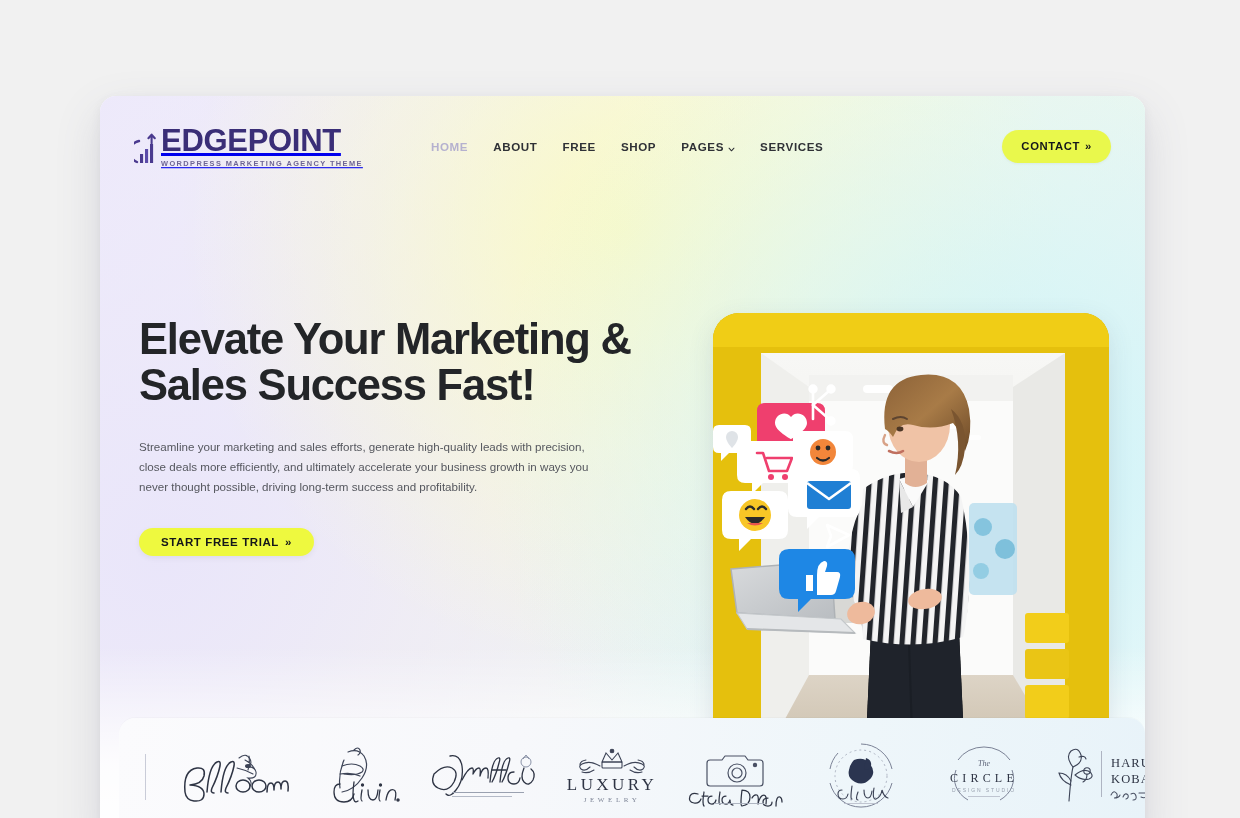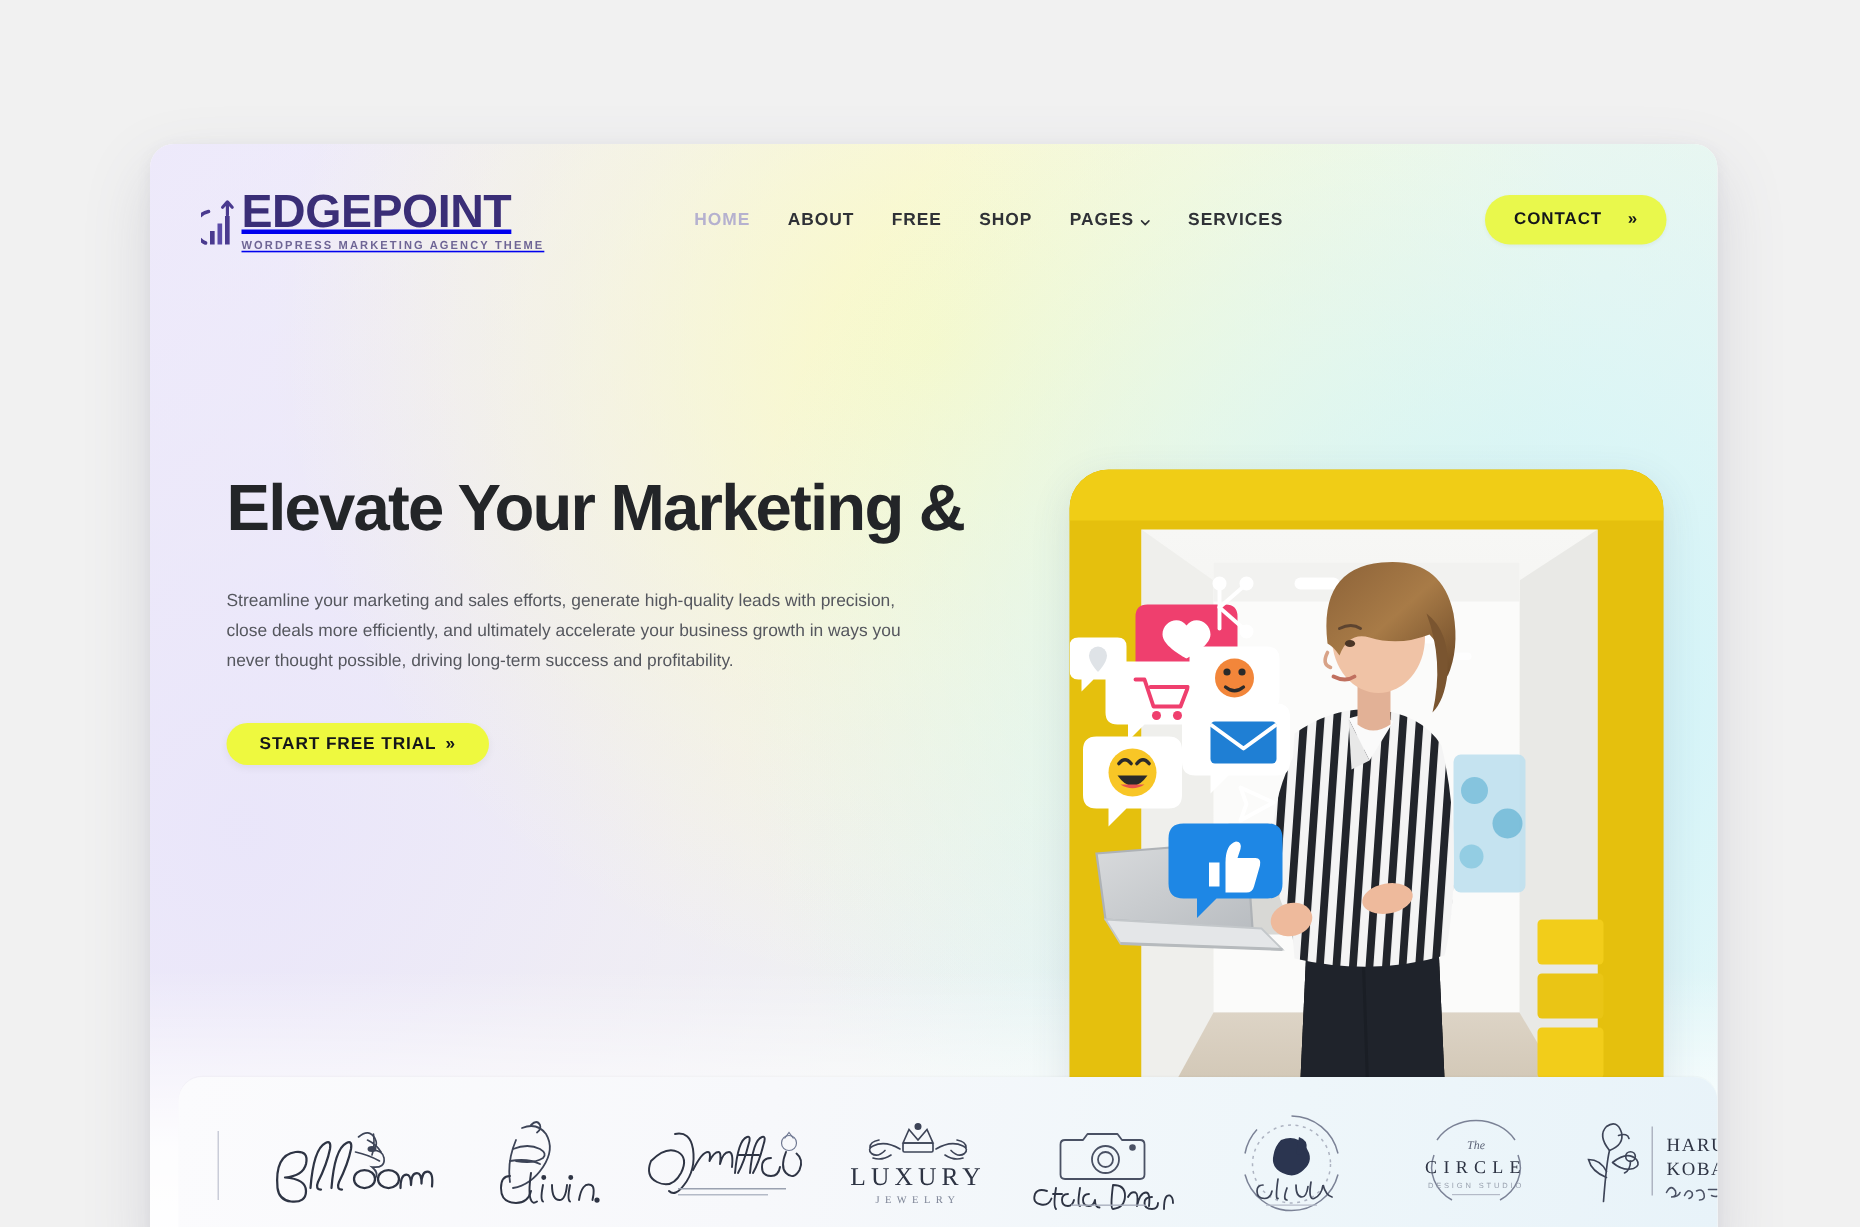--- a/index.html
+++ b/index.html
@@ -51,44 +51,44 @@
     color:#3a2e77; line-height:1; font-family:"Liberation Sans", sans-serif;
   }
   .brand-tag{
     font-size:7.4px; letter-spacing:1.42px; color:#6e6595;
     margin-top:3px; font-weight:700; white-space:nowrap;
     transform:scaleY(1.05);
   }
 
   .main-nav{
     display:flex; align-items:center; gap:25px;
-    margin-left:100px;
+    margin-left:68px;
   }
   .nav-link{
     font-size:11.6px; font-weight:700; letter-spacing:.62px;
     color:#2f3136; text-decoration:none; white-space:nowrap;
     display:flex; align-items:center; gap:4px;
   }
   .nav-link.is-active{ color:#b5b1cf; }
   .chev{ display:inline-block; width:7px; height:7px; position:relative; top:-1px; }
 
   .contact-btn{
     margin-left:auto;
     background:#e9f84c;
     border:none; border-radius:999px;
     height:33px; padding:0 19px;
     font-size:11.3px; font-weight:700; letter-spacing:.62px;
     color:#14161a; cursor:pointer; white-space:nowrap;
-    display:flex; align-items:center; gap:17px;
+    display:flex; align-items:center; gap:5px;
     box-shadow:0 1px 3px rgba(0,0,0,.05);
   }
 
   
   .hero{
-    position:absolute; left:16px; top:100px; right:0; height:530px;
+    position:absolute; left:4px; top:100px; right:0; height:530px;
     z-index:5;
   }
   .hero-copy{ position:absolute; left:35px; top:120px; width:540px; }
   .hero-title{
     font-size:43.5px; line-height:1.06; font-weight:700;
     letter-spacing:-1.2px; color:#232528;
     font-family:"Liberation Sans", sans-serif;
   }
   .hero-sub{
     margin-top:29px;
@@ -191,20 +191,21 @@
       <span>CONTACT</span>
       <span>»</span>
     </button>
   </header>
 
   <section class="hero">
 
     <div class="hero-copy">
       <h1 class="hero-title">
         <span>Elevate Your Marketing &amp;</span><br>
+        <span>Sales Success Fast!</span>
       </h1>
       <p class="hero-sub">Streamline your marketing and sales efforts, generate high-quality leads with precision, close deals more efficiently, and ultimately accelerate your business growth in ways you never thought possible, driving long-term success and profitability.</p>
       <button class="cta-btn">
         <span>START FREE TRIAL</span>
         <span>»</span>
       </button>
     </div>
 
     <div class="hero-media">
       <svg viewBox="0 0 396 450" preserveAspectRatio="xMidYMid slice">

